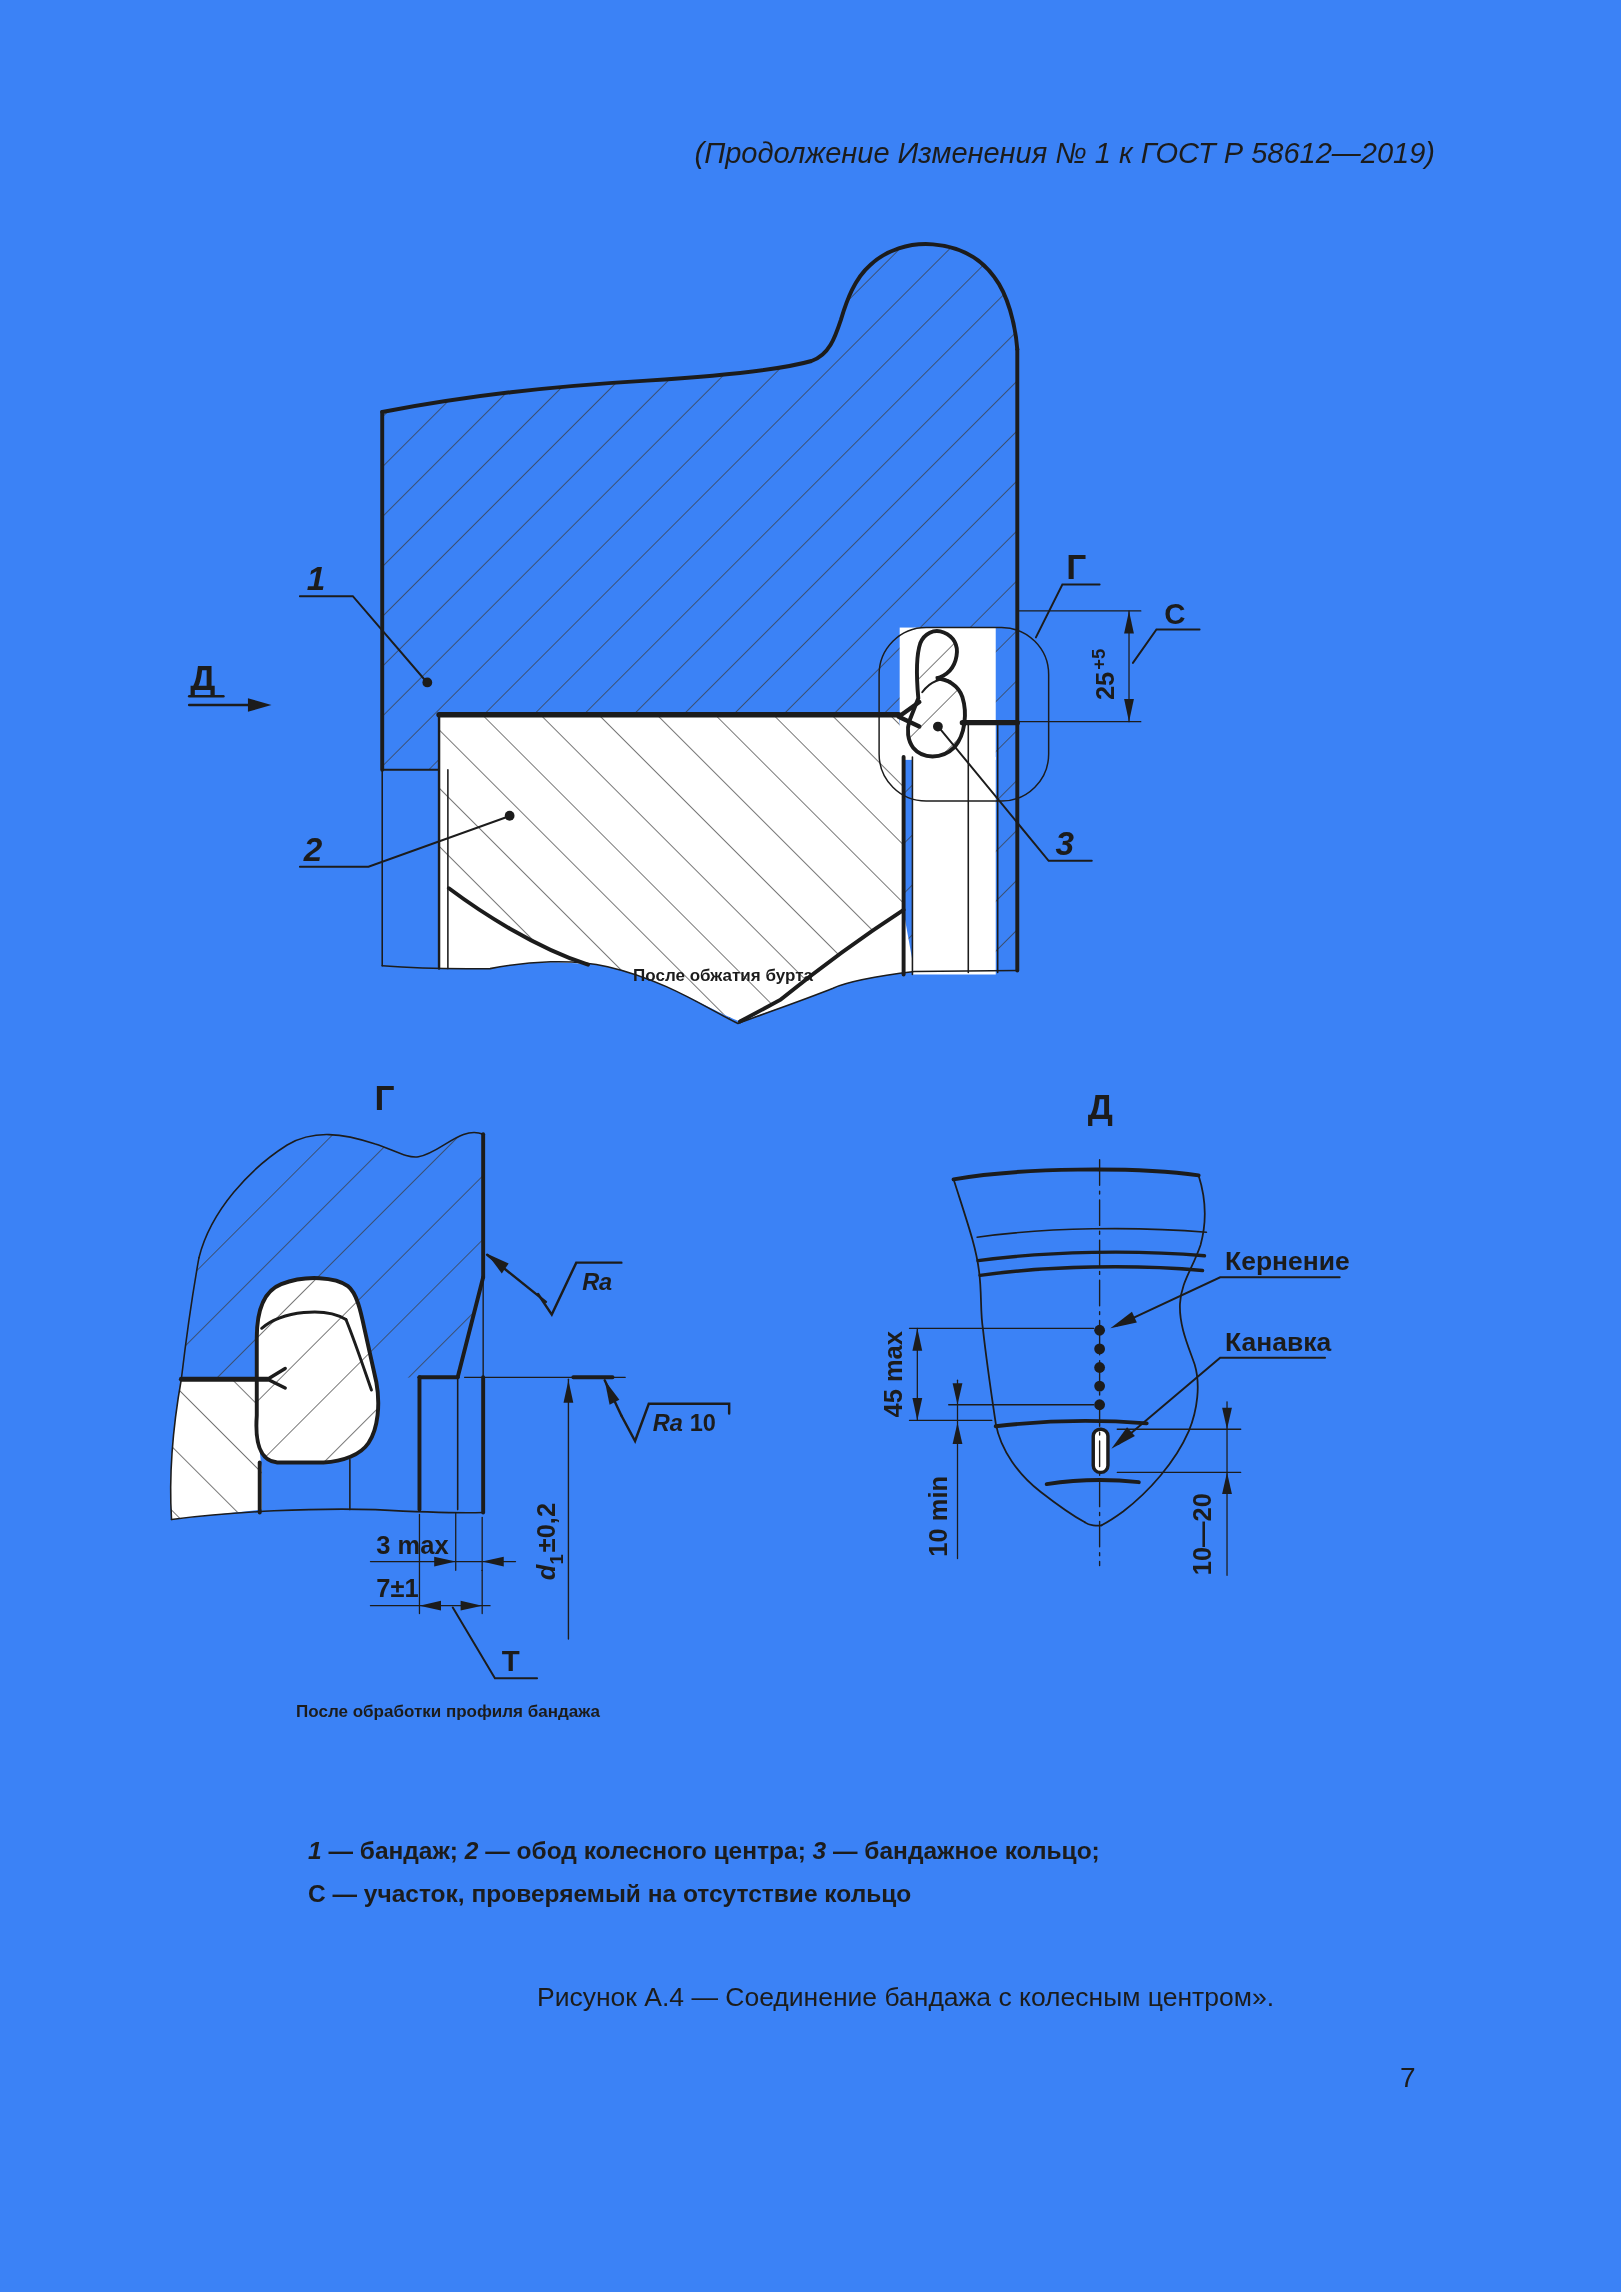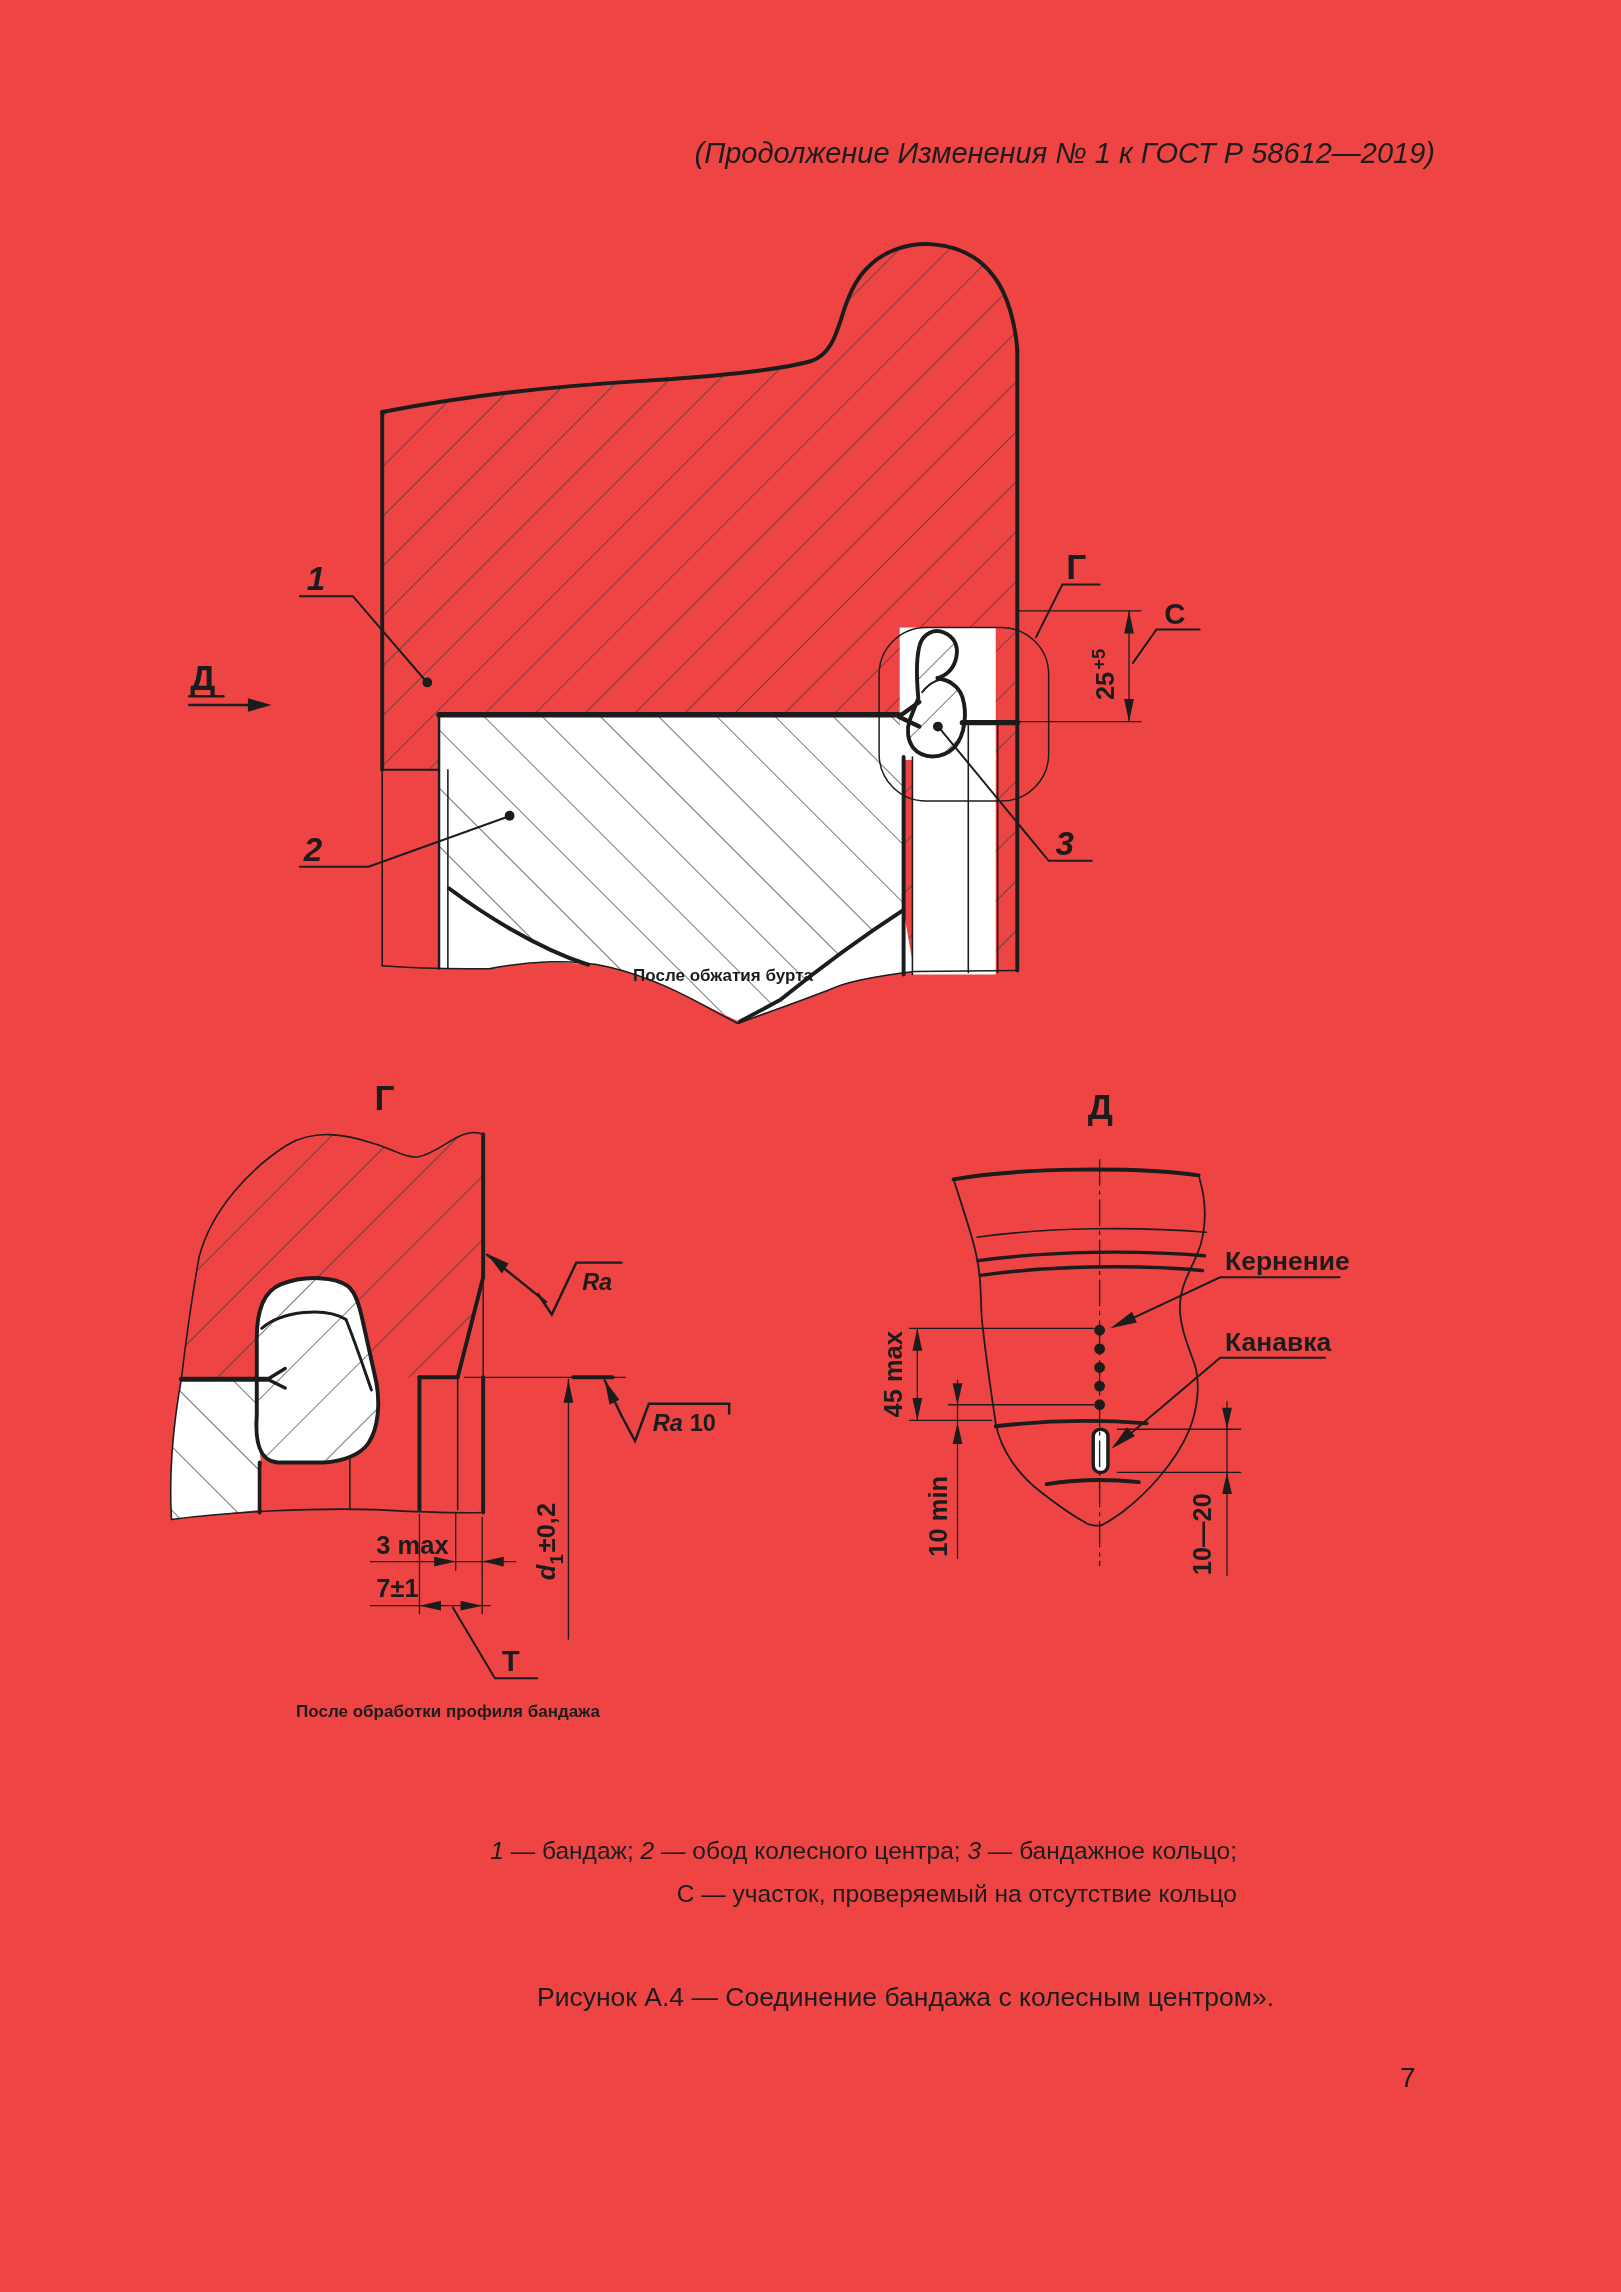--- a/index.html
+++ b/index.html
@@ -1,25 +1,25 @@
 <!DOCTYPE html>
 <html><head>
 <meta charset="utf-8">
 <style>
   html,body{margin:0;padding:0;background:#ffffff;}
   #page{
-    position:relative;width:1621px;height:2293px;background:#ef4444;overflow:hidden;
+    position:relative;width:1621px;height:2293px;background:#3b82f6;overflow:hidden;
     font-family:"Liberation Sans",sans-serif;color:#1c1c1c;
   }
   .abs{position:absolute;}
   #hdr{top:137px;left:510px;width:925px;text-align:right;font-size:29px;font-style:italic;}
   .cap{font-weight:bold;font-size:17px;text-align:center;}
   #cap1{top:966px;left:429px;width:588px;}
   #cap2{top:1702px;left:149px;width:598px;}
-  #legend{top:1829px;left:296px;width:941px;text-align:right;font-size:24.5px;line-height:43px;}
+  #legend{top:1829px;left:308px;width:941px;text-align:left;font-size:24.5px;line-height:43px;font-weight:bold;}
   .it{font-style:italic;}
   #figcap{top:1982px;left:294px;width:980px;text-align:right;font-size:26.5px;}
   #pgnum{top:2062px;left:1400px;width:39px;font-size:28px;}
   svg{position:absolute;top:0;left:0;}
   svg text{font-family:"Liberation Sans",sans-serif;fill:#1c1c1c;}
   .dim{font-size:26px;font-weight:bold;}
   .vtitle{font-size:36px;font-weight:bold;}
   .pos{font-size:34px;font-weight:bold;font-style:italic;}
   .ra{font-size:24px;font-weight:bold;font-style:italic;}
   .ranum{font-size:24px;font-weight:bold;}

